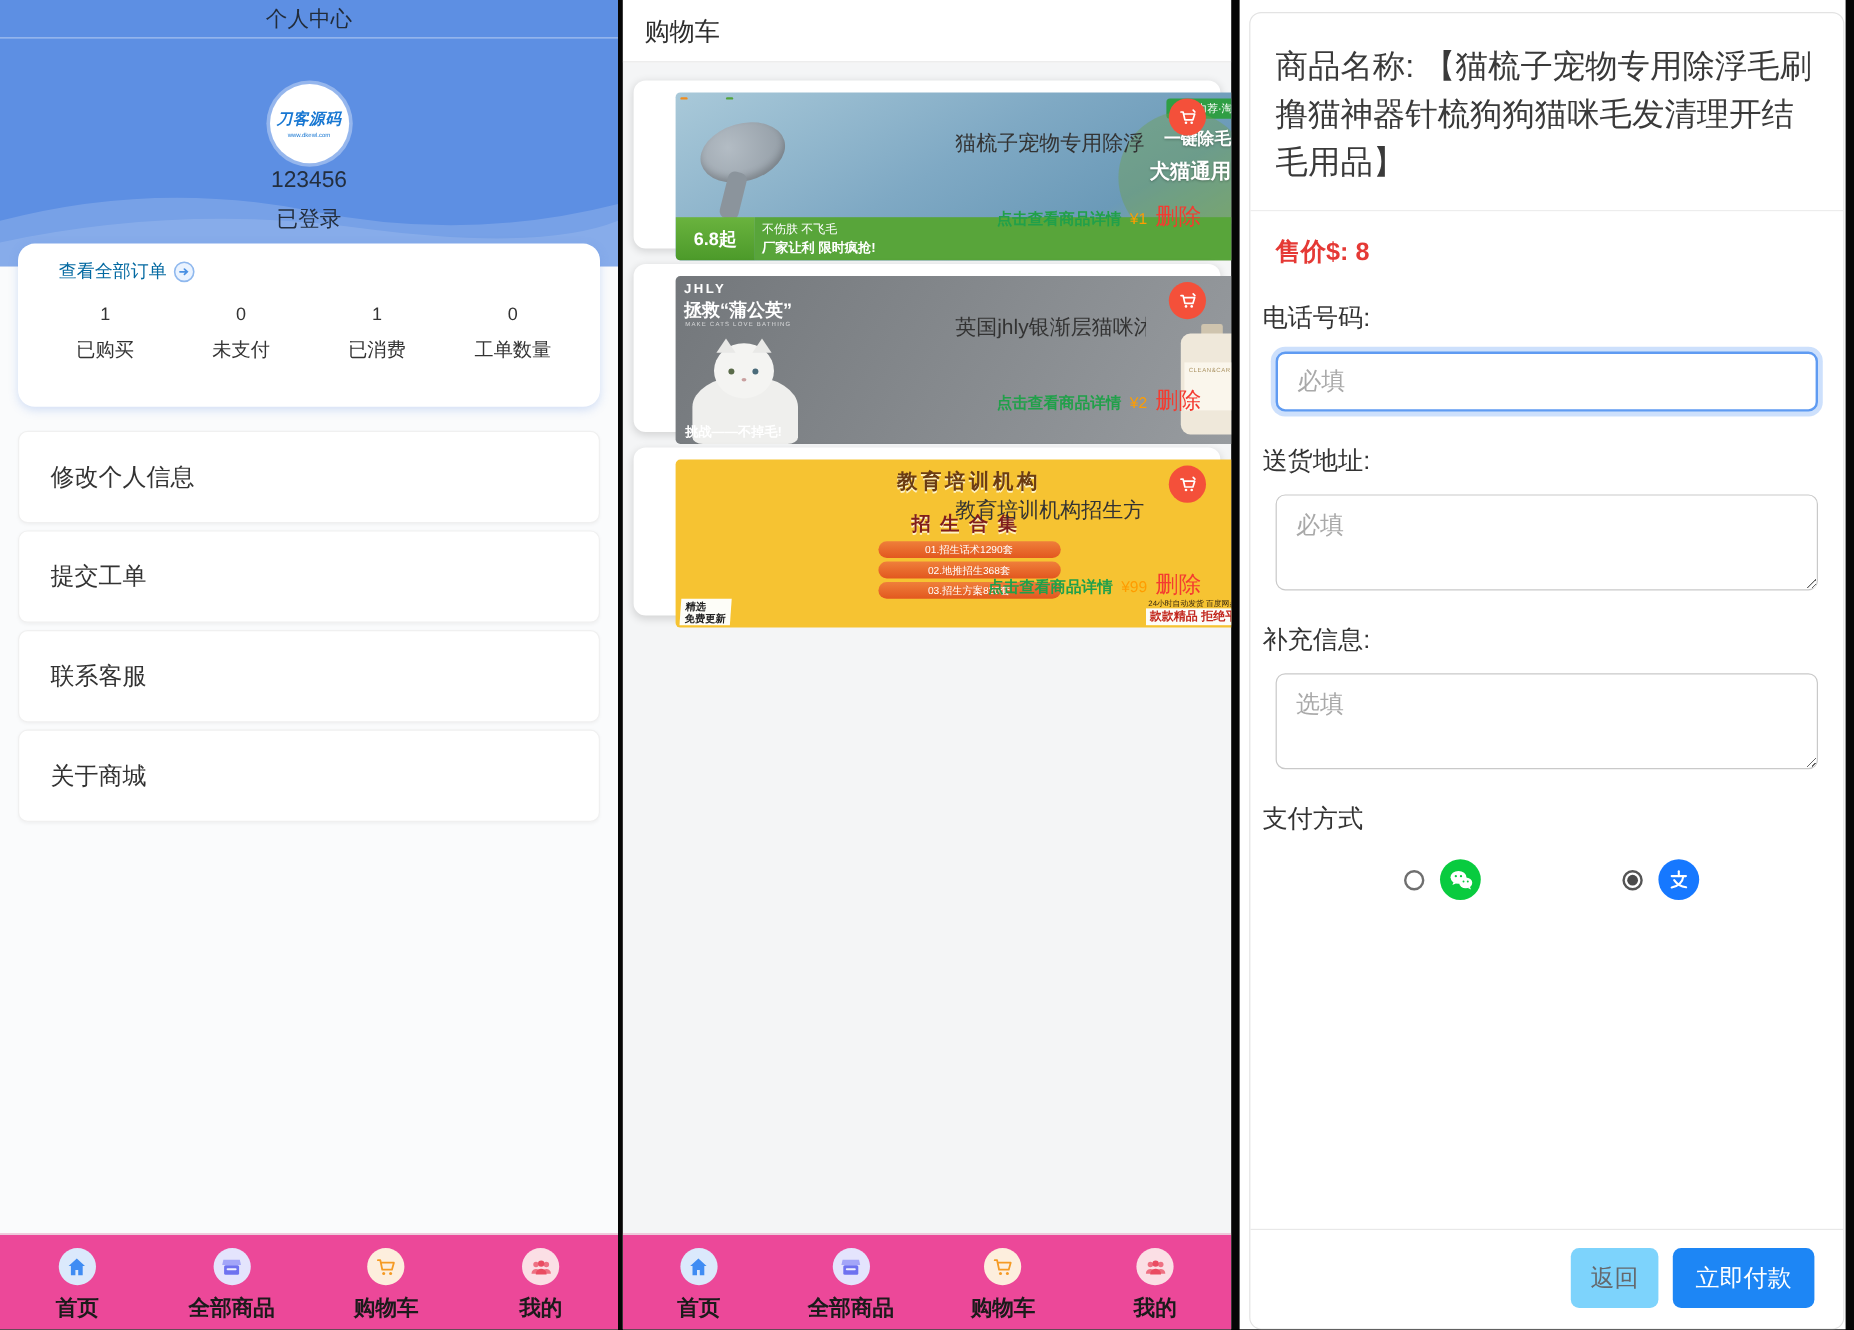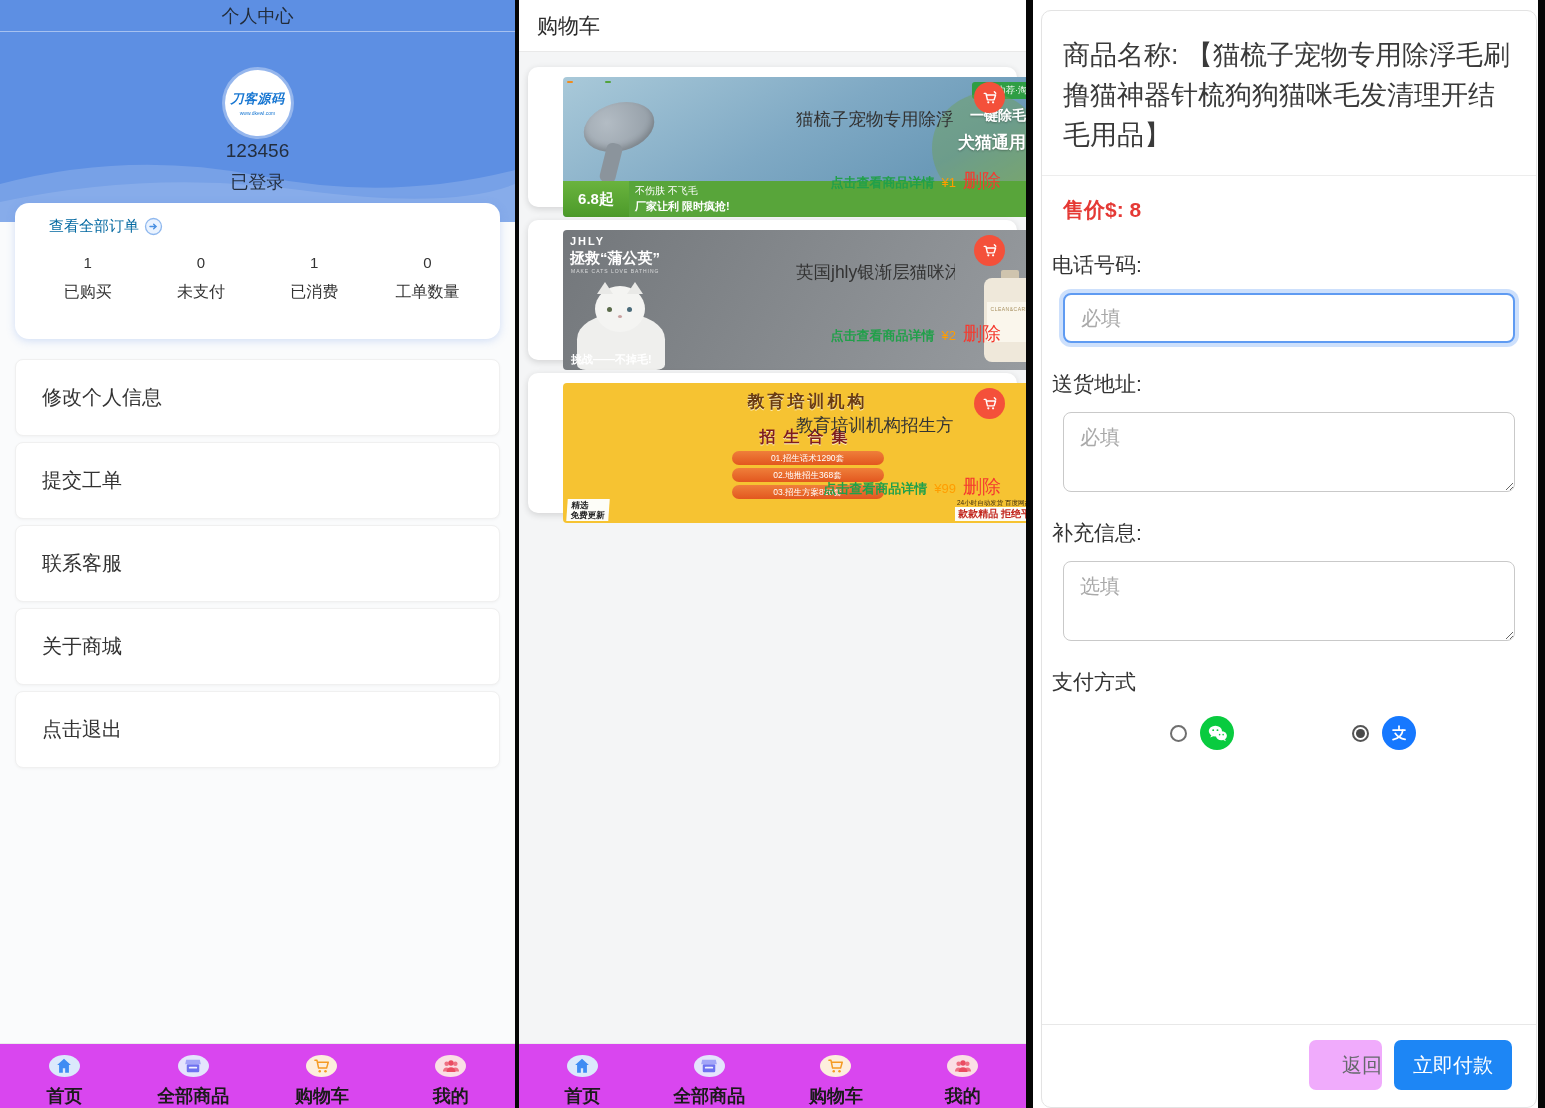--- a/index.html
+++ b/index.html
@@ -36,21 +36,21 @@
   .stat { flex:1; display:flex; flex-direction:column; align-items:center; }
   .stat-v { font-size:15px; color:#333; }
   .stat-l { font-size:16px; color:#333; margin-top:11px; }
 
   .menu { margin:20px 15px 0; }
   .menu-item { height:77px; background:#fff; border:1px solid #f0f0f0; border-radius:8px;
                margin-bottom:6px; display:flex; align-items:center; padding-left:26px;
                font-size:20px; color:#333; box-shadow:0 1px 3px rgba(0,0,0,0.04); cursor:pointer; }
 
   
-  .bottom-nav { position:absolute; left:0; right:0; bottom:0; height:65px; background:#d946ef;
+  .bottom-nav { position:absolute; left:0; right:0; bottom:0; height:80px; background:#ec4899;
                 border-top:1px solid #ebebeb; display:flex; }
   .nav-item { flex:1; display:flex; flex-direction:column; align-items:center; padding-top:11px; cursor:pointer; }
   .nav-ic { width:31px; height:31px; border-radius:50%; display:flex; align-items:center; justify-content:center; }
   .nav-ic.home { background:#dbe9fc; } .nav-ic.shop { background:#e4e4fd; }
   .nav-ic.cart { background:#fdeedd; } .nav-ic.mine { background:#fbdfe5; }
   .nav-label { margin-top:7px; font-size:18px; font-weight:bold; color:#1b1b1b; }
 
   
   .cart-header { height:52px; background:#fff; border-bottom:1px solid #e9e9e9;
                  display:flex; align-items:center; padding-left:18px; font-size:21px; color:#2d2d2d; }
@@ -141,21 +141,21 @@
   .radio.checked { border-color:#555; }
   .radio.checked::after { content:''; position:absolute; inset:2px; border-radius:50%; background:#4a4a4a; }
   .pay-ic { width:34px; height:34px; border-radius:50%; display:flex; align-items:center; justify-content:center; }
   .pay-ic.wechat { background:#09cb3f; }
   .pay-ic.alipay { background:#1678ff; }
   .co-footer-divider { position:absolute; left:0; right:0; top:1013px; border-top:1px solid #e8e8e8; }
   .co-footer { position:absolute; left:0; right:0; bottom:0; height:84px; display:flex; align-items:center;
                justify-content:flex-end; gap:12px; padding-right:24px; }
   .btn { height:50px; border:none; border-radius:7px; font-size:20px; cursor:pointer;
          font-family:"Liberation Sans","DejaVu Sans",sans-serif; }
-  .btn-back { width:73px; background:#f0abfc; color:#65686c;text-align:right; }
+  .btn-back { width:73px; background:#7dd3fc; color:#65686c; }
   .btn-pay { width:118px; background:#1d86f5; color:#fff; }
 </style>
 </head>
 <body>
 
 <div class="app">
 
   <div class="panel panel-left">
     <div class="hero">
       <div class="hero-bar">
@@ -208,23 +208,20 @@
         <span>修改个人信息</span>
       </div>
       <div class="menu-item">
         <span>提交工单</span>
       </div>
       <div class="menu-item">
         <span>联系客服</span>
       </div>
       <div class="menu-item">
         <span>关于商城</span>
-      </div>
-      <div class="menu-item">
-        <span>点击退出</span>
       </div>
     </div>
 
     <div class="bottom-nav">
       <div class="nav-item">
         <span class="nav-ic home">
           <svg width="20" height="20" viewBox="0 0 24 24">
               <path d="M12 3.4 3.8 10.8h2.3V20h4.5v-5.2h2.8V20h4.5v-9.2h2.3Z" fill="#3f8cf3"></path>
             </svg>
         </span>

